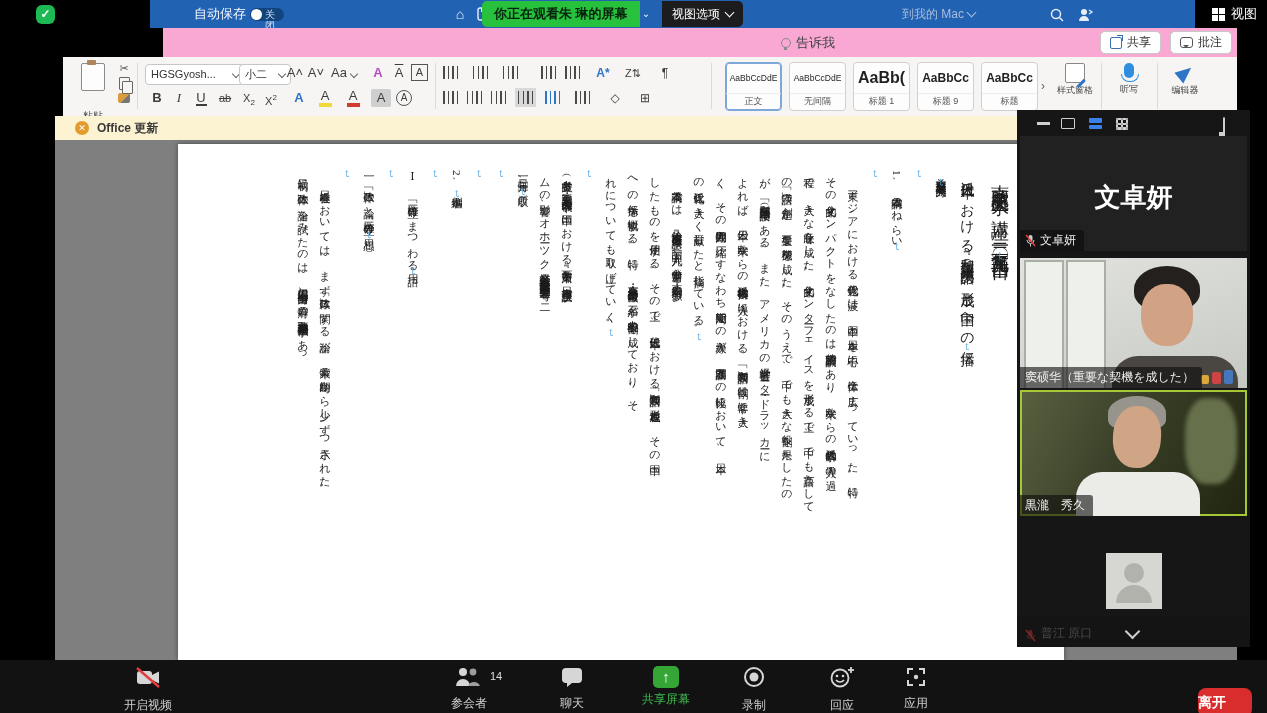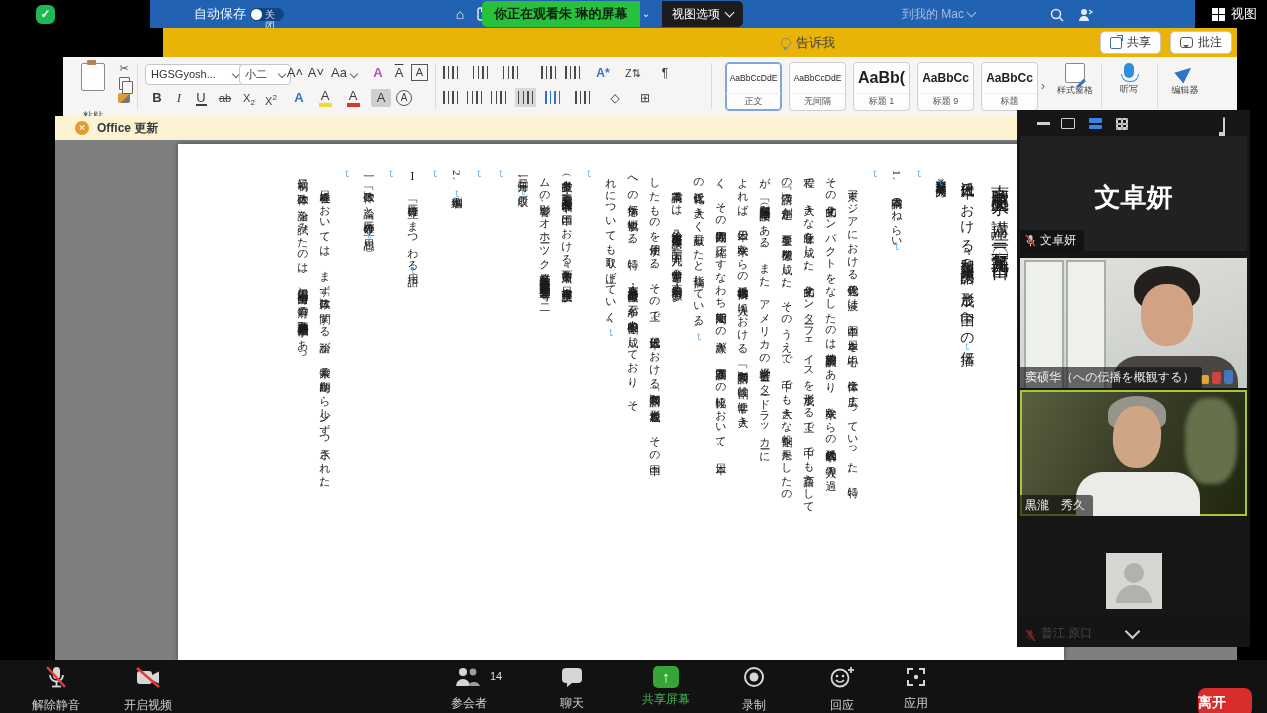--- a/index.html
+++ b/index.html
@@ -29,21 +29,21 @@
   #to-my-mac{position:absolute;left:752px;top:0;height:28px;line-height:28px;color:#a9bedd;font-size:12px;display:flex;align-items:center;gap:4px}
   .chev-dn{width:6px;height:6px;border-right:1.5px solid currentColor;border-bottom:1.5px solid currentColor;transform:rotate(45deg);display:inline-block;margin-top:-3px}
   #view-btn{position:absolute;right:10px;top:4px;height:20px;display:flex;align-items:center;gap:6px;color:#fff;font-size:13px}
   .grid-ic{width:13px;height:13px;background:
      linear-gradient(#fff,#fff) 0 0/6px 6px no-repeat,
      linear-gradient(#fff,#fff) 7px 0/6px 6px no-repeat,
      linear-gradient(#fff,#fff) 0 7px/6px 6px no-repeat,
      linear-gradient(#fff,#fff) 7px 7px/6px 6px no-repeat}
 
   
-  #tabsrow{position:absolute;left:163px;top:28px;width:1074px;height:29px;background:#eab308;border-bottom:7px solid #ef4444}
+  #tabsrow{position:absolute;left:163px;top:28px;width:1074px;height:29px;background:#f9a8d4;border-bottom:7px solid #ef4444}
   #tabsrow .tabs{position:absolute;left:12px;top:0;height:29px;display:flex;gap:28px}
   .tab{height:29px;line-height:29px;font-size:13px;color:#424242;cursor:default}
   .tab.active{color:#1e63b0;font-weight:bold;box-shadow:inset 0 -2.5px 0 #1e63b0}
   #tellme{position:absolute;left:618px;top:0;height:29px;display:flex;align-items:center;gap:5px;font-size:13px;color:#424242}
   .bulb{width:8px;height:8px;border:1.4px solid #8a8a8a;border-radius:50%;position:relative}
   .bulb:after{content:"";position:absolute;left:2px;top:8px;width:3px;height:3px;background:#8a8a8a}
   .topbtn{position:absolute;top:3px;height:21px;line-height:21px;border:1px solid #c9c9c9;border-radius:5px;
      background:#fff;font-size:12px;color:#333;padding:0 9px;display:flex;align-items:center;gap:5px}
   #share-btn{left:937px}
   #comments-btn{left:1007px}
@@ -423,21 +423,21 @@
   <div class="vtile" id="video1">
     <div class="cab c1"></div>
     <div class="cab c2"></div>
     <div class="p1-hair"></div>
     <div class="p1-face"></div>
     <div class="p1-body"></div>
     <div class="toy3"></div>
       <div class="toy1"></div>
       <div class="toy2"></div>
     <div class="namechip">
-      <span>窦硕华（への伝播を概観する）</span>
+      <span>窦硕华（重要な契機を成した）</span>
     </div>
   </div>
 
   <div class="vtile" id="video2">
     <div class="statue"></div>
     <div class="p2-hair"></div>
     <div class="p2-face"></div>
     <div class="p2-shirt"></div>
     <div class="namechip">
       <span>黒瀧　秀久</span>
@@ -459,30 +459,20 @@
           <line x1="1" y1="1" x2="10" y2="12" stroke="#e03c3c" stroke-width="1.6"></line>
         </svg>
       <span>普江 原口</span>
     </div>
     <div id="panel-chevron"></div>
   </div>
 </div>
 
 <div id="bottombar">
 
-  <div class="bitem" style="left:18px;top:6px;width:76px">
-    <svg width="24" height="24" style="overflow:visible">
-      <rect x="9" y="1" width="7" height="12" rx="3.5" fill="#d6d6d6"></rect>
-      <path d="M6 9 a6.5 6.5 0 0 0 13 0" stroke="#d6d6d6" stroke-width="1.8" fill="none"></path>
-      <line x1="12.5" y1="16" x2="12.5" y2="20" stroke="#d6d6d6" stroke-width="1.8"></line>
-      <line x1="8" y1="20.5" x2="17" y2="20.5" stroke="#d6d6d6" stroke-width="1.8"></line>
-      <line x1="3" y1="1" x2="21" y2="21" stroke="#e03c3c" stroke-width="2.4"></line>
-    </svg>
-    <div class="lbl">解除静音</div>
-  </div>
 
   <div class="bitem" style="left:108px;top:6px;width:80px">
     <svg width="26" height="24" style="overflow:visible">
       <rect x="2" y="5" width="15" height="13" rx="3" fill="#d6d6d6"></rect>
       <path d="M17 9 l7 -3.5 v12 l-7 -3.5 z" fill="#d6d6d6"></path>
       <line x1="2" y1="2" x2="24" y2="21" stroke="#e03c3c" stroke-width="2.4"></line>
     </svg>
     <div class="lbl">开启视频</div>
   </div>
 

